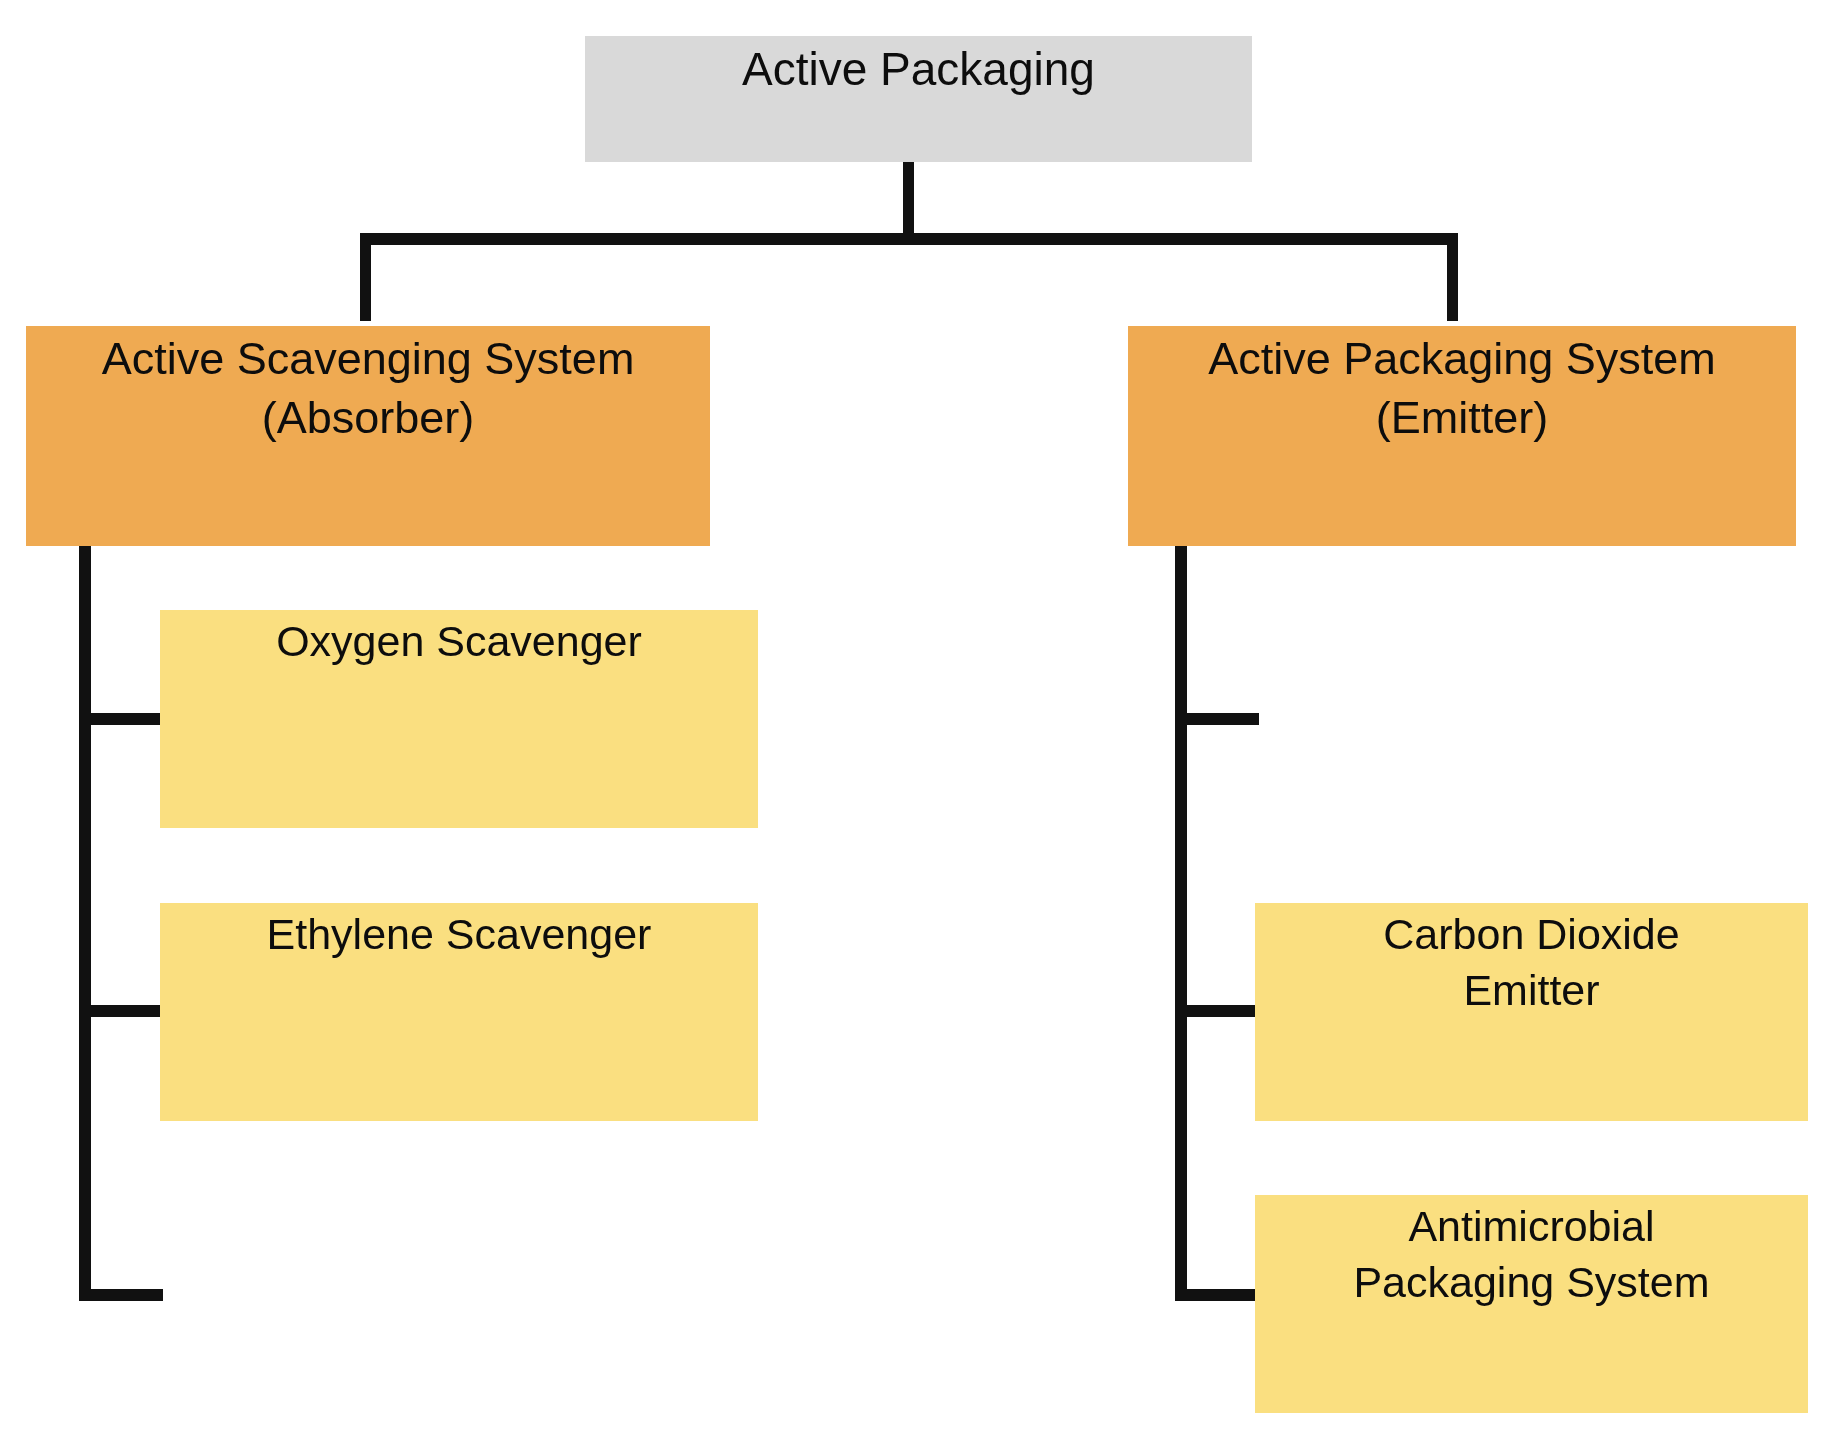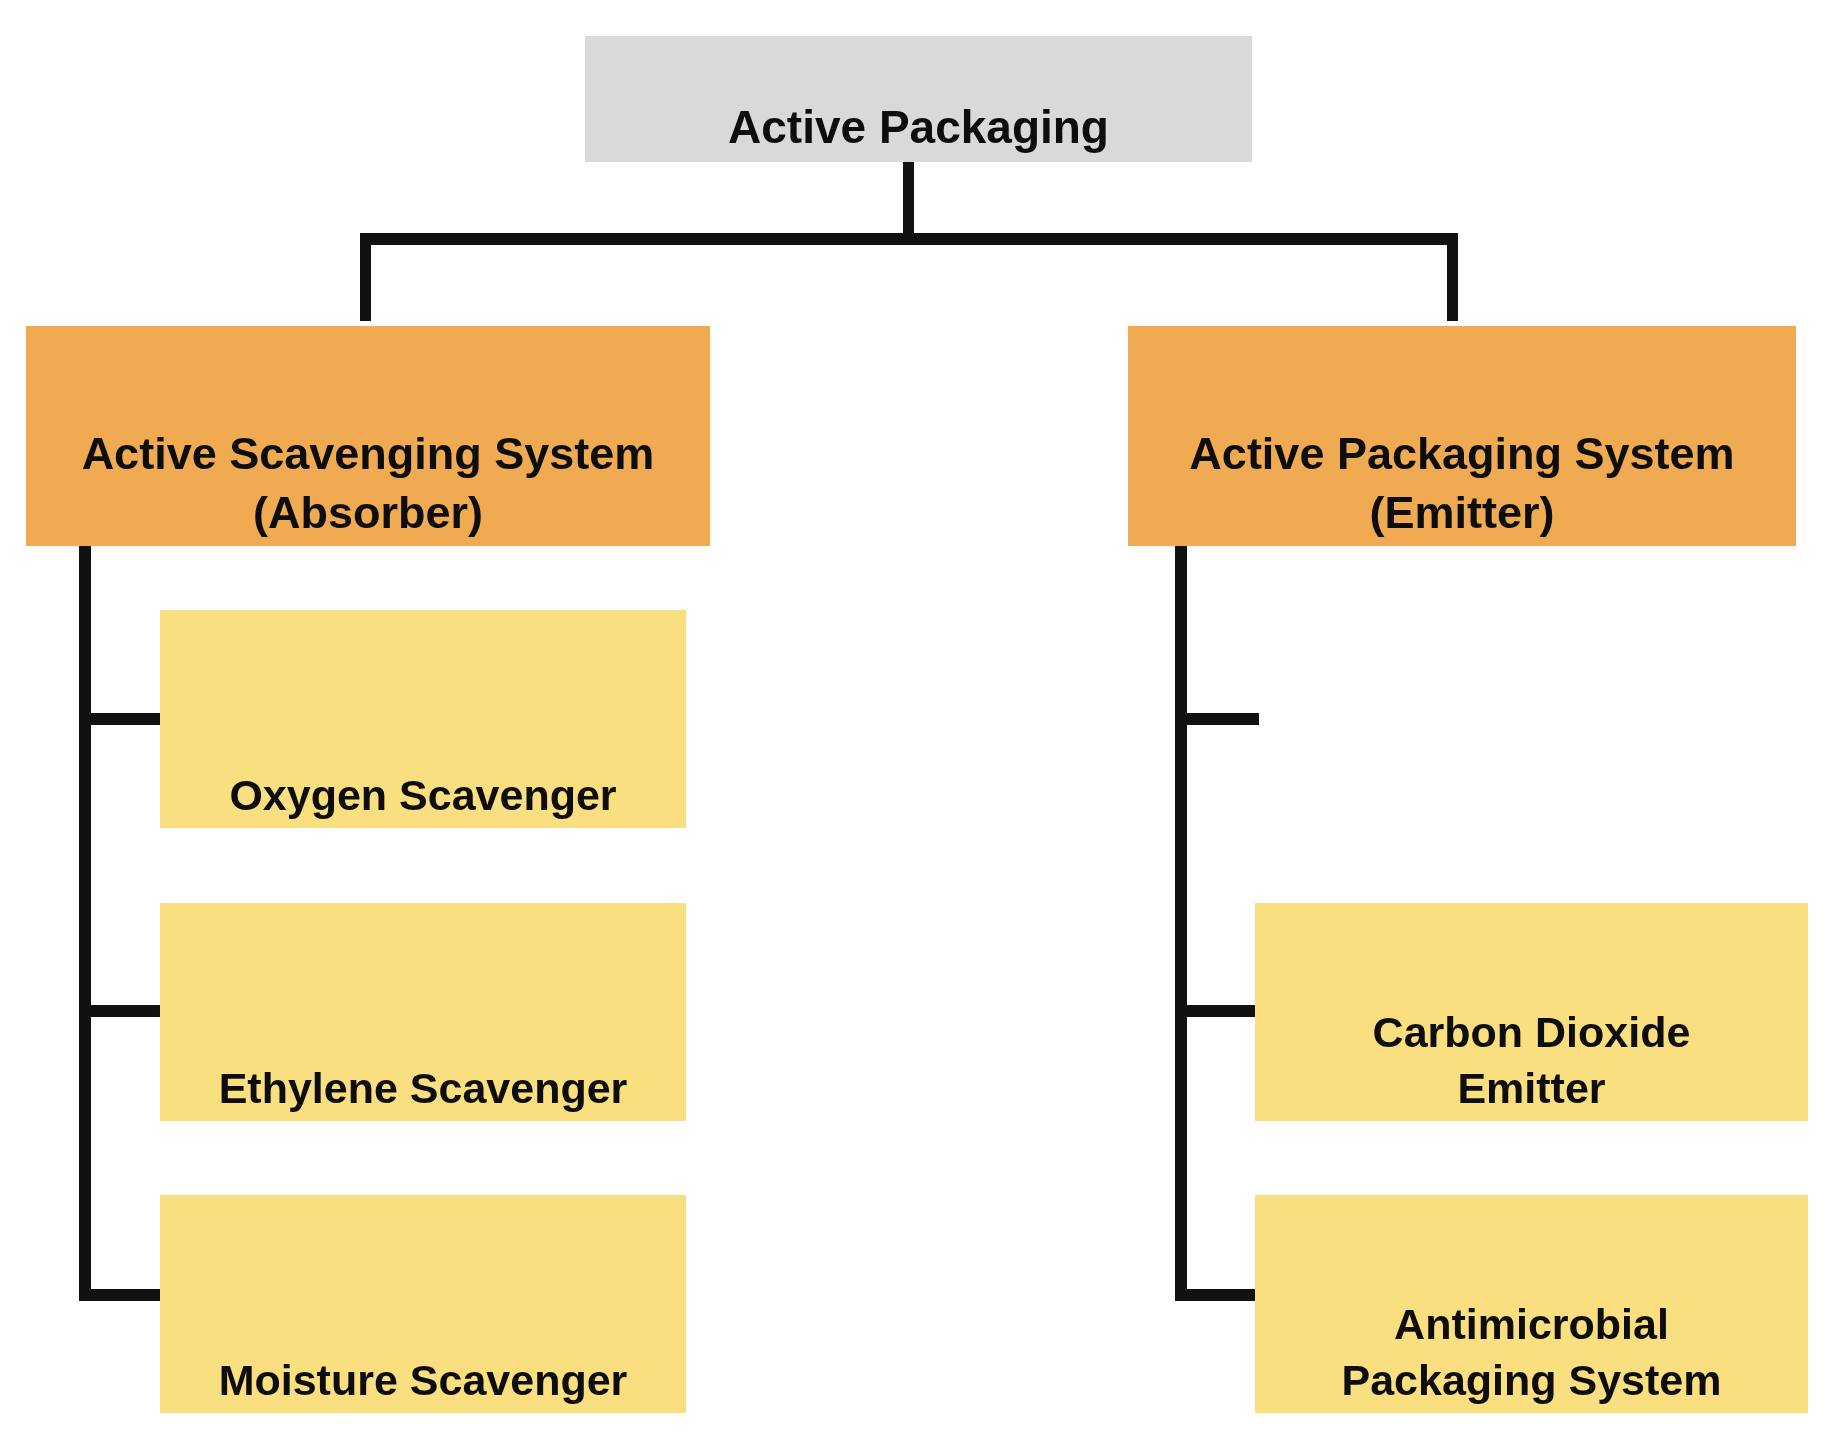--- a/index.html
+++ b/index.html
@@ -13,25 +13,25 @@
     width:1829px;
     height:1445px;
     background:#ffffff;
     overflow:hidden;
   }
 
   
   .node{
     position:absolute;
     display:flex;
-    align-items:flex-end;
+    align-items:flex-start;
     justify-content:center;
     text-align:center;
     color:#0d0d0d;
-    font-weight:700;
+    font-weight:400;
     line-height:1.30;
     box-sizing:border-box;
     padding:4px 10px;
     z-index:3;
   }
   .node .lbl{display:block;width:100%;}
 
   
   .node.root{
     left:585px; top:36px; width:667px; height:126px;
@@ -48,21 +48,21 @@
   }
   .node.cat.left{ left:26px;  top:318px; width:684px; }
   .node.cat.right{left:1128px;top:318px; width:668px; }
 
   
   .node.leaf{
     background:#fadf80;
     font-size:43px;
     height:218px;
   }
-  .node.leaf.colL{ left:160px;  width:526px; }
+  .node.leaf.colL{ left:160px;  width:598px; }
   .node.leaf.colR{ left:1255px; width:553px; }
   .row1{ top:610px; }
   .row2{ top:903px; }
   .row3{ top:1195px; }
 
   
   .ln{
     position:absolute;
     background:#111111;
     z-index:1;
@@ -125,23 +125,20 @@
       <span>(Emitter)</span>
     </span>
   </div>
 
   <div class="node leaf colL row1">
     <span class="lbl">Oxygen Scavenger</span>
   </div>
   <div class="node leaf colL row2">
     <span class="lbl">Ethylene Scavenger</span>
   </div>
-  <div class="node leaf colL row3">
-    <span class="lbl">Moisture Scavenger</span>
-  </div>
 
   <div class="node leaf colR row2">
     <span class="lbl">
       <span>Carbon Dioxide</span><br>
       <span>Emitter</span>
     </span>
   </div>
   <div class="node leaf colR row3">
     <span class="lbl">
       <span>Antimicrobial</span><br>

